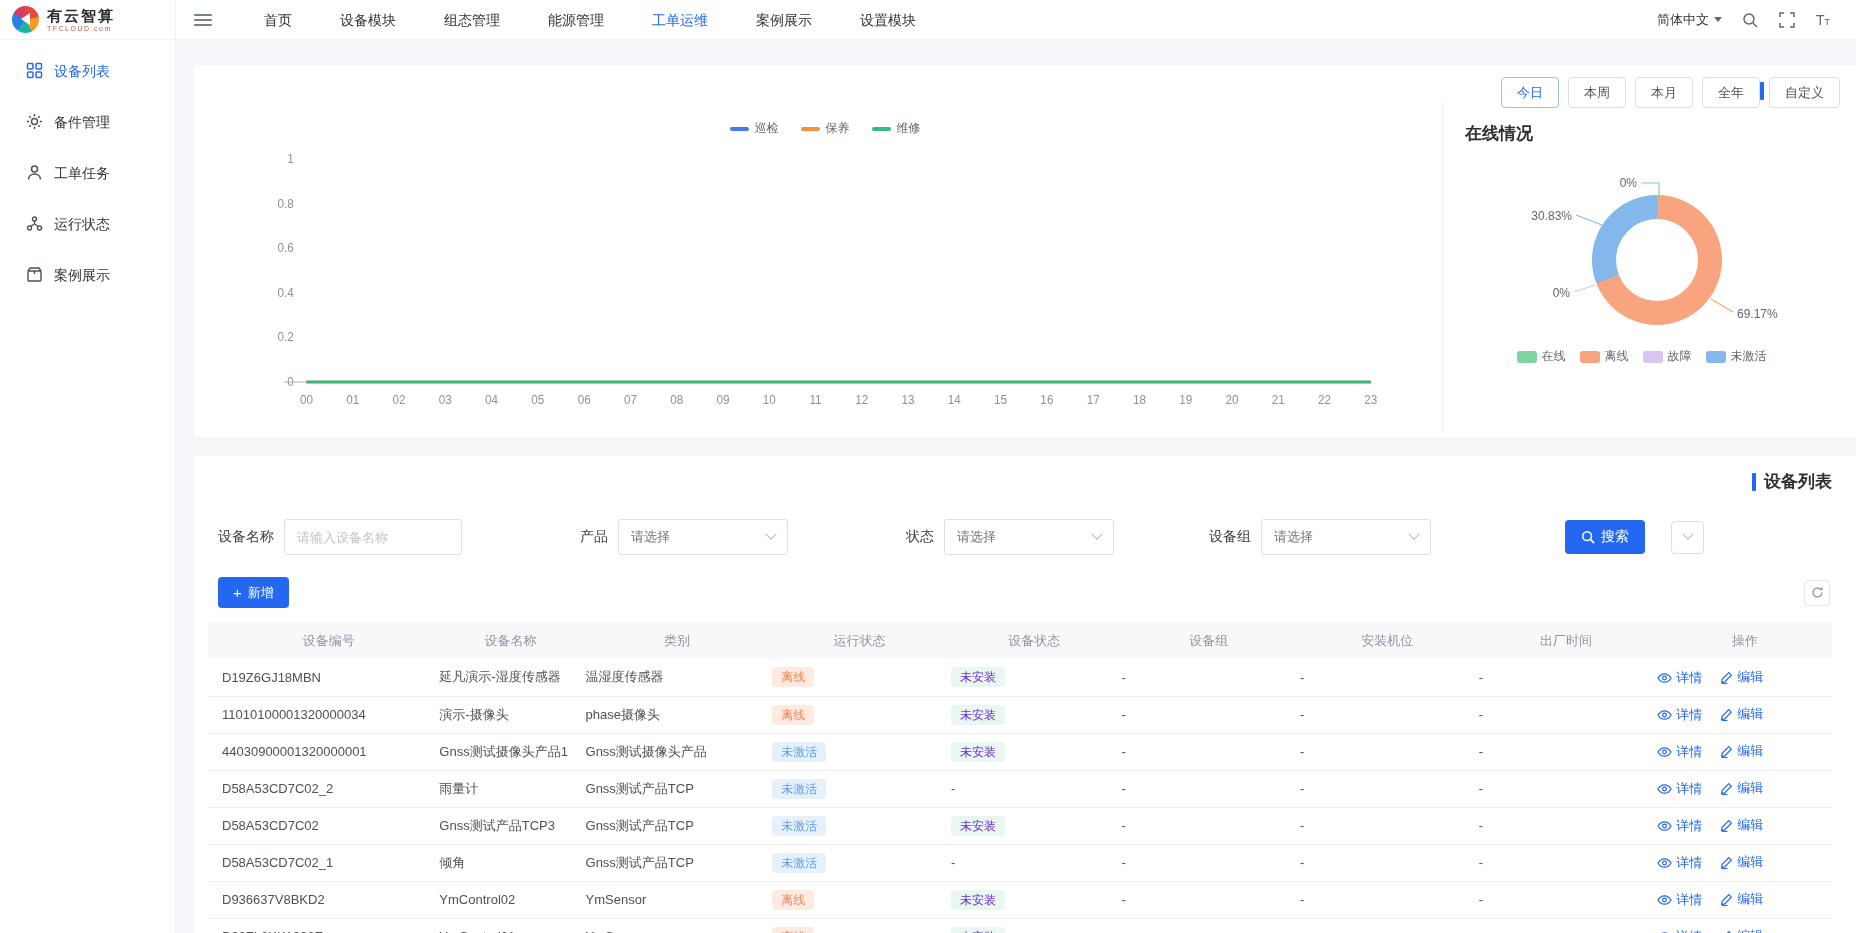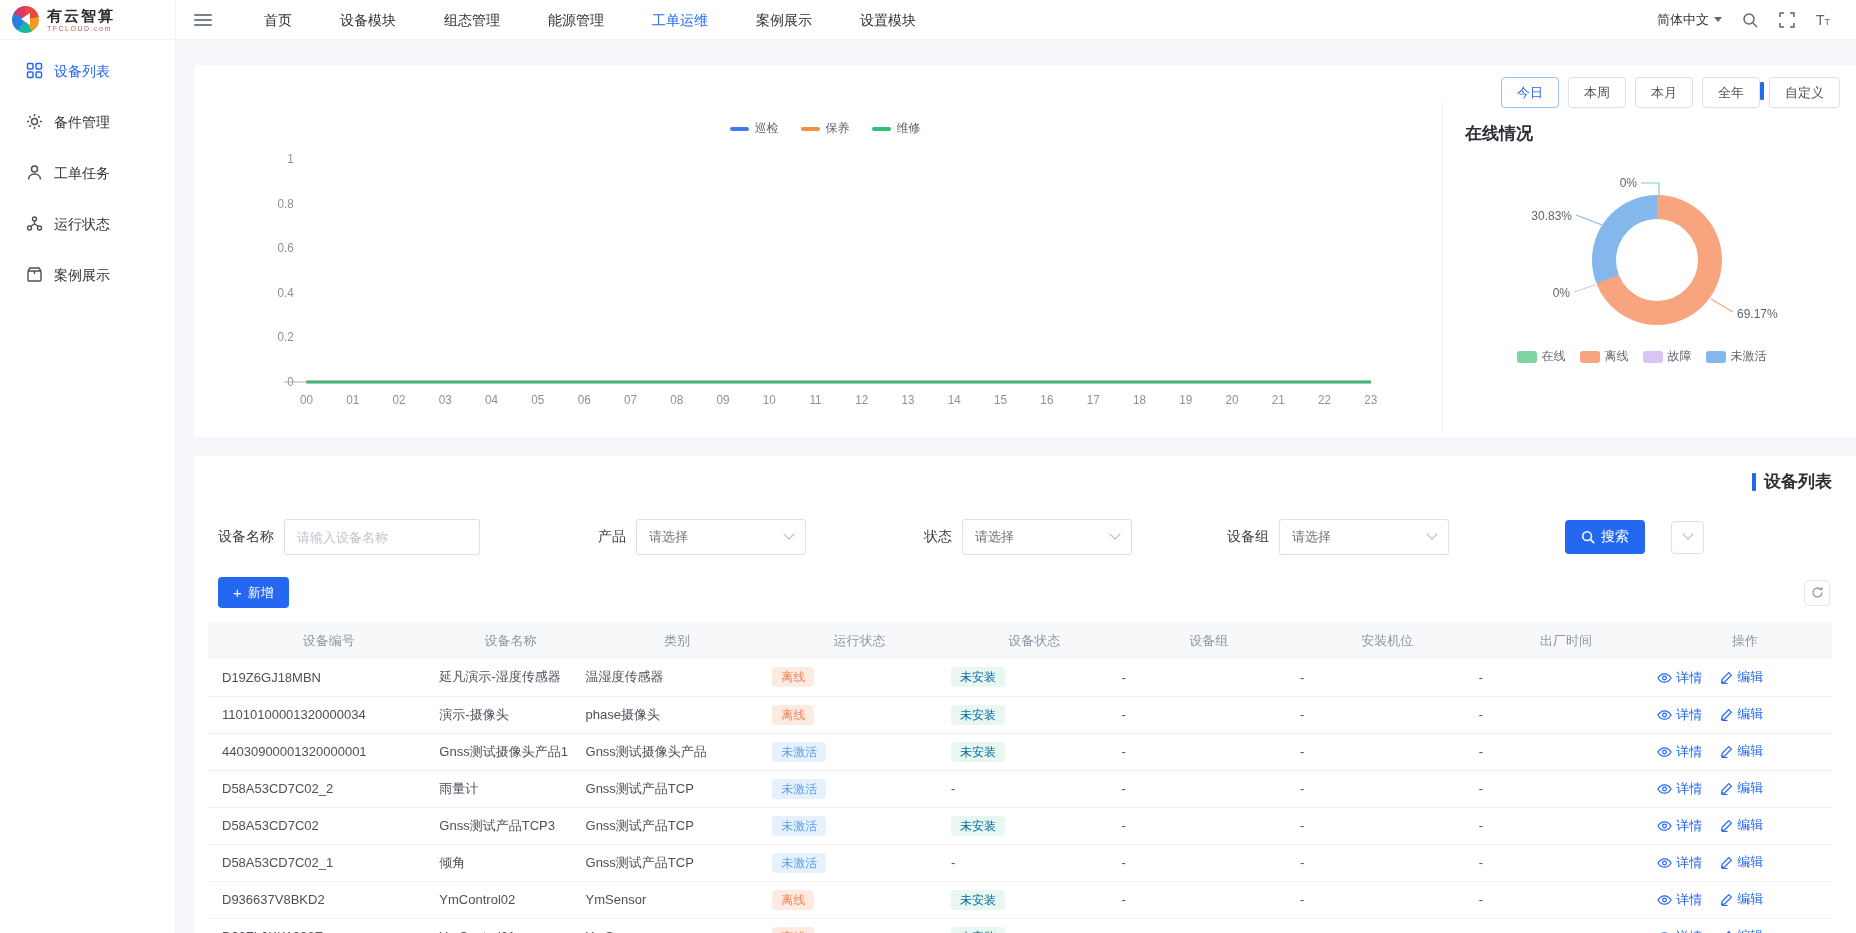--- a/index.html
+++ b/index.html
@@ -66,21 +66,21 @@
     border-radius:50%; background:#fff; }
   .donut-overlay { position:absolute; left:0; top:0; width:398px; height:330px; pointer-events:none; }
   .donut-legend { position:absolute; left:0; top:246px; width:100%; display:flex; justify-content:center; gap:14px; }
   .dlg-item { display:flex; align-items:center; gap:5px; font-size:12px; color:#5f6670; cursor:pointer; }
   .dlg-swatch { width:20px; height:12px; border-radius:3px; }
 
   
   .card2 { margin-top:19px; height:477px; padding:14px 24px 0 14px; position:relative; overflow:hidden; }
   .filters { display:flex; align-items:center; margin:26px 0 0 10px; }
   .f-label { font-size:14px; color:#3a3f45; margin-right:10px; white-space:nowrap; }
-  .f-input { width:196px; height:36px; border:1px solid #dcdfe6; border-radius:3px; padding:0 12px;
+  .f-input { width:178px; height:36px; border:1px solid #dcdfe6; border-radius:3px; padding:0 12px;
     font-size:13px; color:#333; font-family:inherit; }
   .f-input::placeholder { color:#bfc4cc; }
   .f-select { width:170px; height:36px; border:1px solid #dcdfe6; border-radius:3px; padding:0 12px;
     display:flex; align-items:center; justify-content:space-between; cursor:pointer; background:#fff; }
   .f-select span { font-size:13px; color:#737373; }
   .chev { width:8px; height:8px; border-right:1.5px solid #b4b9c2; border-bottom:1.5px solid #b4b9c2;
     transform:rotate(45deg) translate(-2px,-2px); }
   .ml120 { margin-left:118px; } .ml95 { margin-left:95px; }
   .search-btn { margin-left:auto; height:34px; padding:0 16px; background:#2468f2; color:#fff; border:none;
     border-radius:4px; font-size:14px; display:flex; align-items:center; gap:6px; cursor:pointer; font-family:inherit; }
@@ -97,21 +97,21 @@
   table.dev th { background:#f7f8fa; font-weight:normal; font-size:13px; color:#8f95a1; text-align:center;
     height:37px; padding-left:4px; }
   table.dev td { font-size:13px; color:#4c5158; height:37px; border-bottom:1px solid #f0f1f4; padding-left:4px;
     overflow:hidden; white-space:nowrap; }
   table.dev th:first-child, table.dev td:first-child { padding-left:14px; }
   .c1{width:14%;} .c2{width:9%;} .c3{width:11.5%;} .c4{width:11%;} .c5{width:10.5%;}
   .c6{width:11%;} .c7{width:11%;} .c8{width:11%;} .c9{width:11%;}
   .badge { display:inline-block; padding:4px 9px; border-radius:4px; font-size:12px; line-height:1; }
   .b-orange { background:#fdebe1; color:#f0855a; }
   .b-blue   { background:#e6f1fd; color:#5c9ff0; }
-  .b-green  { background:#e8f8f0; color:#0369a1;text-align:right; }
+  .b-green  { background:#e8f8f0; color:#6d28d9;text-align:right; }
   .act-link { color:#2468f2; text-decoration:none; font-size:13px; display:inline-flex; align-items:center;
     gap:4px; cursor:pointer; }
   .act-link + .act-link { margin-left:18px; }
 </style>
 </head>
 <body>
 
 <div class="header">
   <div class="logo-box">
     <div class="logo-mark"></div>

